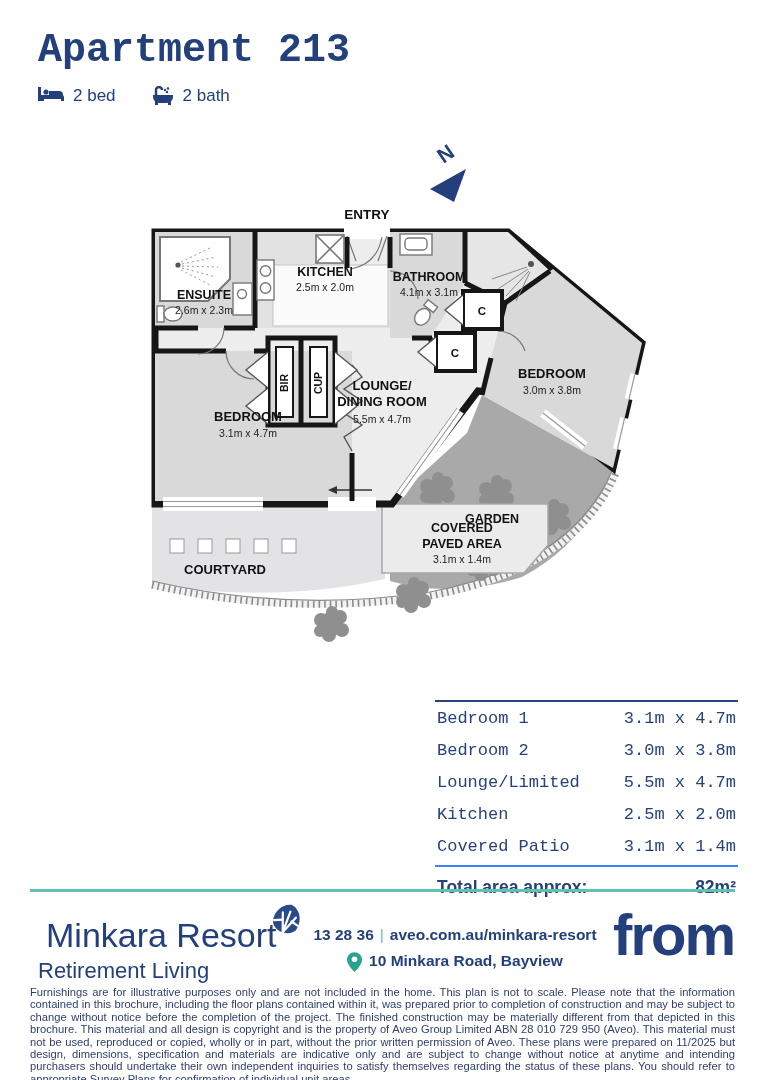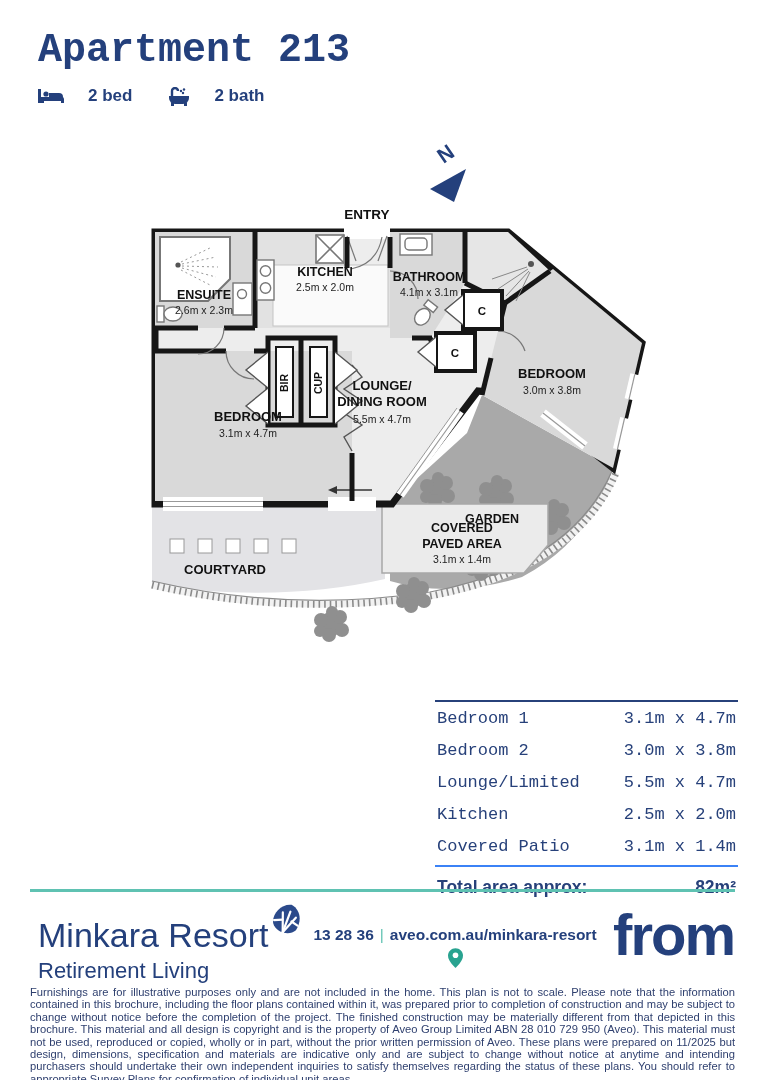--- a/index.html
+++ b/index.html
@@ -1,35 +1,35 @@
 <!DOCTYPE html>
 <html><head>
 <meta charset="utf-8">
 <style>
   html,body{margin:0;padding:0;background:#fff;}
   #page{position:relative;width:764px;height:1080px;background:#ffffff;overflow:hidden;
         font-family:"Liberation Sans","DejaVu Sans",sans-serif;}
   
   .title{position:absolute;left:38px;top:28px;font-size:40px;font-weight:600;color:#24407c;letter-spacing:0;font-family:Liberation Mono, monospace;}
   .badges{position:absolute;left:38px;top:86px;display:flex;align-items:center;gap:36px;color:#24407c;}
-  .badge{display:flex;align-items:center;gap:24px;font-size:17px;font-weight:700;}
+  .badge{display:flex;align-items:flex-start;gap:9px;font-size:17px;font-weight:400;}
   
   #plan{position:absolute;left:130px;top:133px;width:520px;height:540px;}
   text.room{font-family:"Liberation Sans","DejaVu Sans",sans-serif;font-weight:bold;fill:#111;}
   text.dim{font-family:"Liberation Sans","DejaVu Sans",sans-serif;fill:#222;}
   
   .dims-table{position:absolute;left:435px;top:700px;width:303px;border-top:2px solid #27417a;color:#27417a;}
   .dims-row{display:flex;justify-content:space-between;align-items:baseline;padding:7px 2px 6px 2px;font-size:17px;font-family:Liberation Mono, monospace;}
   .dims-total{display:flex;justify-content:space-between;align-items:baseline;border-top:2px solid #3b82f6;
               margin-top:3px;padding:10px 2px 0 2px;font-size:17.5px;font-weight:bold;}
   
   .teal-rule{position:absolute;left:30px;top:889px;width:705px;height:3px;background:#5fc2b2;}
   .footer{position:absolute;left:0;top:900px;width:764px;height:88px;color:#24407c;}
   .brand{position:absolute;left:38px;top:18px;}
-  .brand-name{font-size:34px;font-weight:400;color:#24407c;line-height:1.05;}
+  .brand-name{font-size:34px;font-weight:400;color:#24407c;line-height:1.05;margin-left:8px;}
   .brand-tag{font-size:22px;color:#24407c;margin-top:4px;}
   .leaf{position:absolute;left:232px;top:-16px;}
   .contact{position:absolute;left:310px;top:22px;width:290px;text-align:center;font-weight:bold;font-size:15.5px;line-height:1.7;}
   .contact .sep{color:#5fc2b2;padding:0 6px;font-weight:400;}
   .addr{display:flex;align-items:center;justify-content:center;gap:7px;}
   .aveo{position:absolute;right:30px;top:6px;font-size:58px;font-weight:600;letter-spacing:-2px;color:#24407c;line-height:1;}
   .disclaimer{position:absolute;left:30px;top:986px;width:705px;font-size:11.2px;line-height:12.4px;
               color:#2e3f6e;text-align:justify;margin:0;}
 </style>
 </head>
@@ -307,20 +307,21 @@
     </div>
     <div class="contact">
       <div>
         <span>13 28 36</span><span class="sep">|</span><span>aveo.com.au/minkara-resort</span>
       </div>
       <div class="addr">
         <svg width="15" height="20" viewBox="0 0 16 21">
           <path d="M8,0 C3.6,0 0,3.6 0,8 c0,6 8,13 8,13 s8,-7 8,-13 C16,3.6 12.4,0 8,0 Z" fill="#29a390"></path>
           <circle cx="8" cy="7.6" r="3" fill="#fff"></circle>
         </svg>
+        <span>10 Minkara Road, Bayview</span>
       </div>
     </div>
     <div class="aveo">from</div>
   </div>
 
   <p class="disclaimer">Furnishings are for illustrative purposes only and are not included in the home. This plan is not to scale. Please note that the information contained in this brochure, including the floor plans contained within it, was prepared prior to completion of construction and may be subject to change without notice before the completion of the project. The finished construction may be materially different from that depicted in this brochure. This material and all design is copyright and is the property of Aveo Group Limited ABN 28 010 729 950 (Aveo). This material must not be used, reproduced or copied, wholly or in part, without the prior written permission of Aveo. These plans were prepared on 11/2025 but design, dimensions, specification and materials are indicative only and are subject to change without notice at anytime and intending purchasers should undertake their own independent inquiries to satisfy themselves regarding the status of these plans. You should refer to appropriate Survey Plans for confirmation of individual unit areas.</p>
 
 </div>
 
 </body></html>

